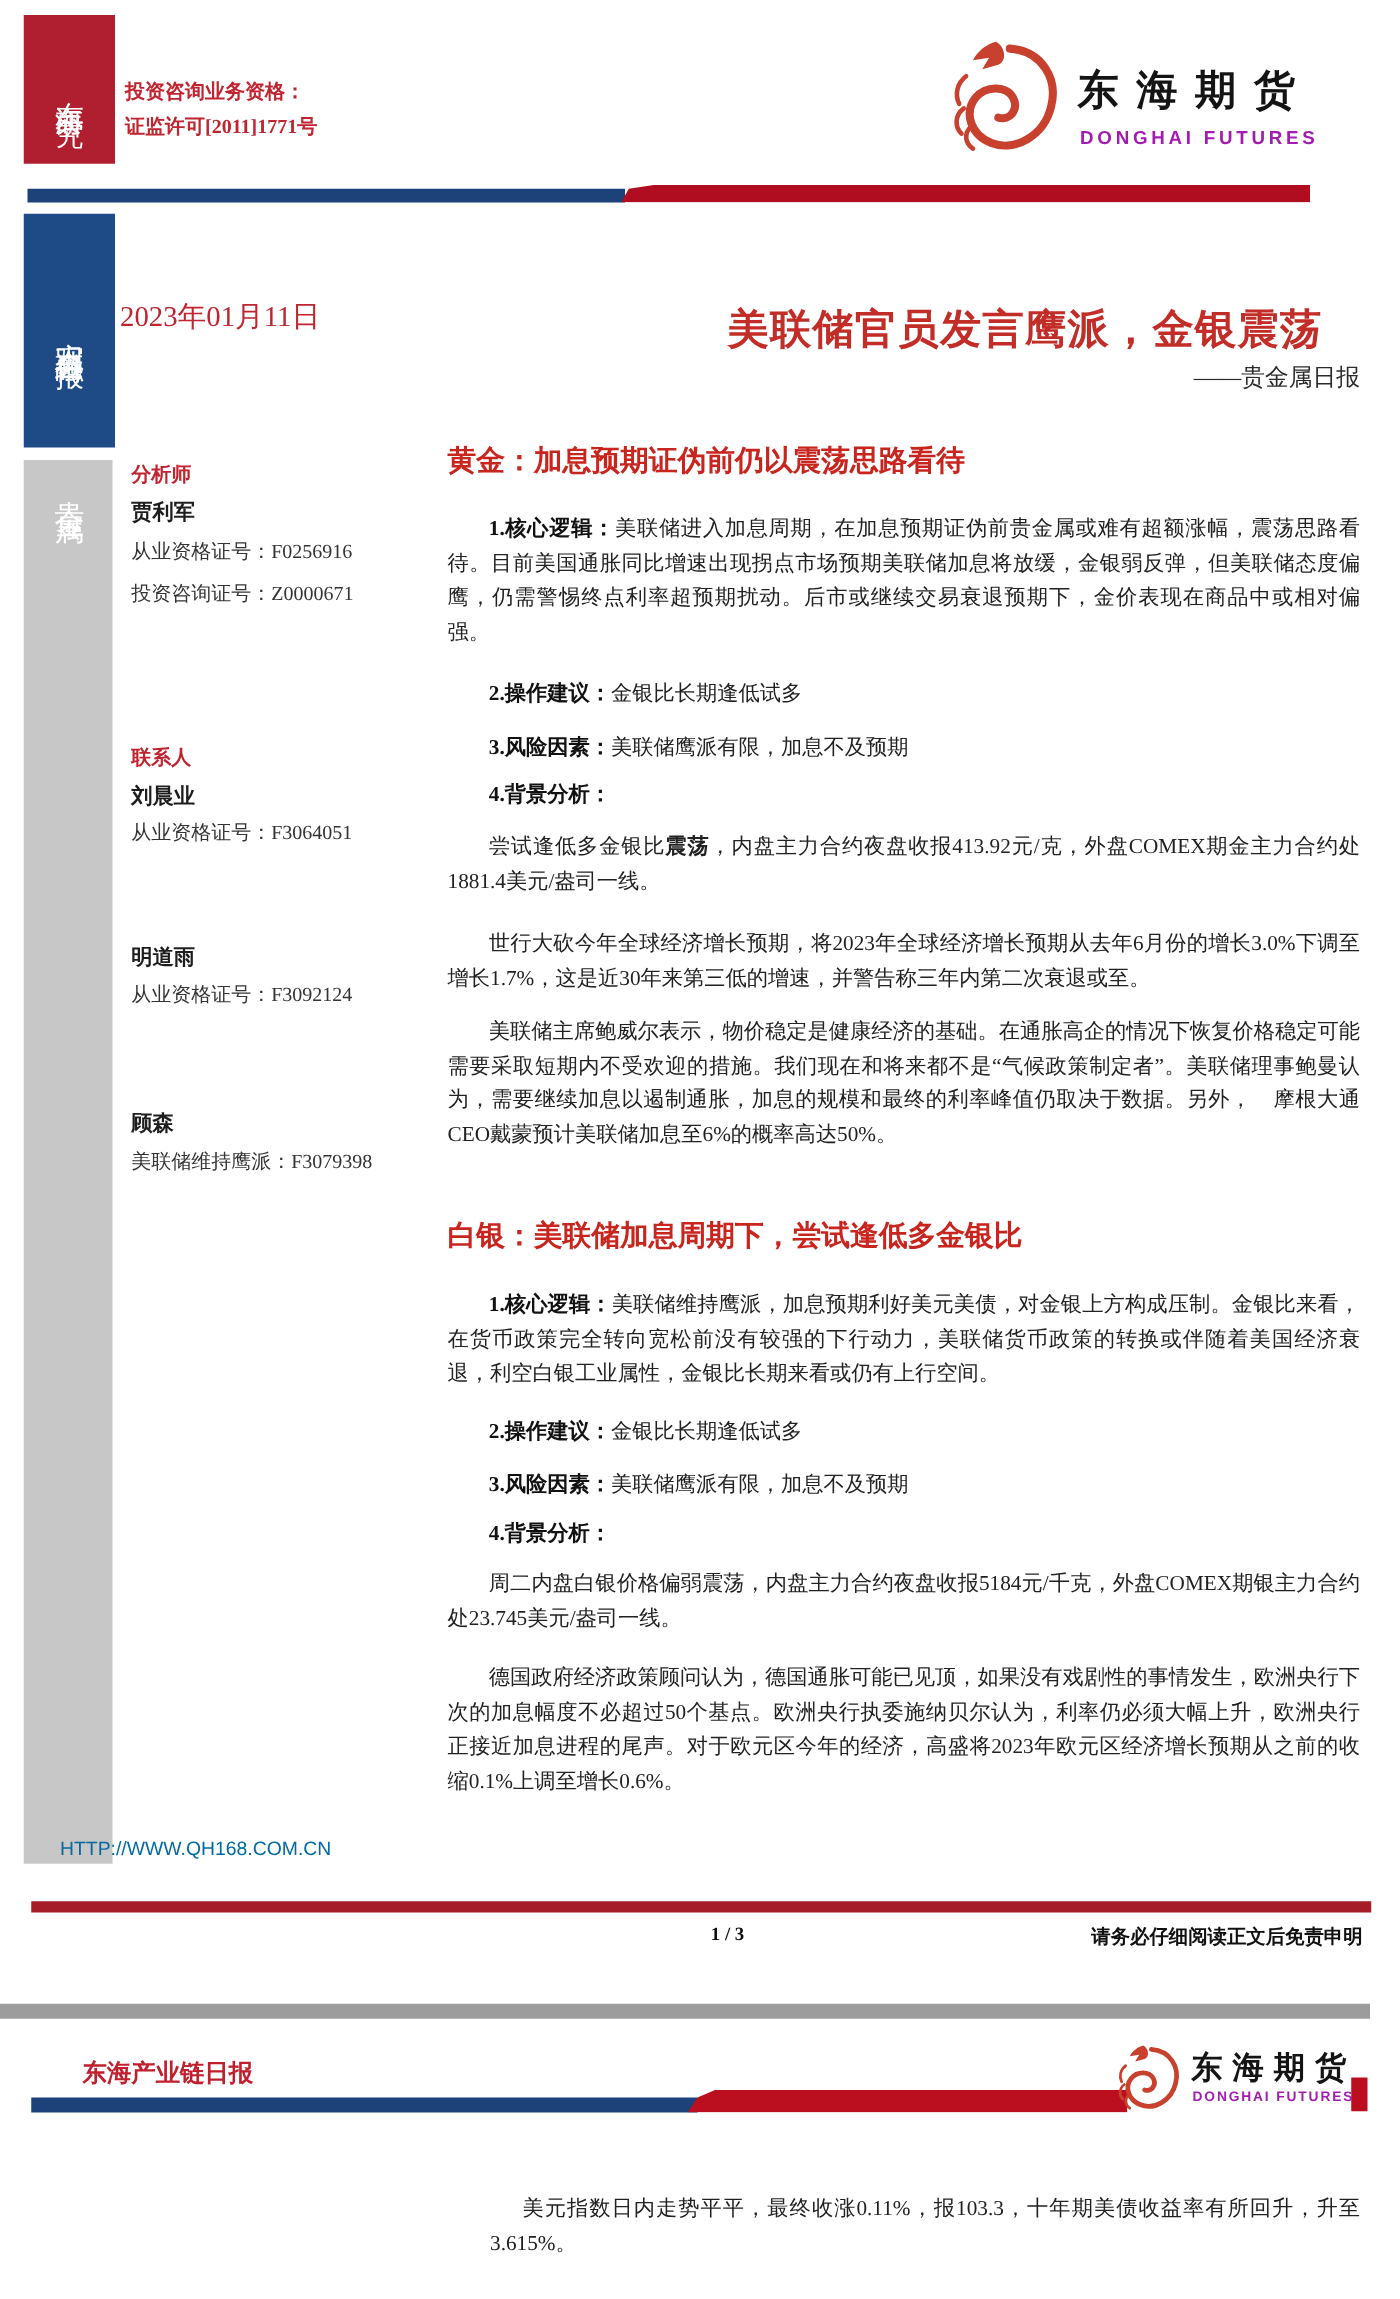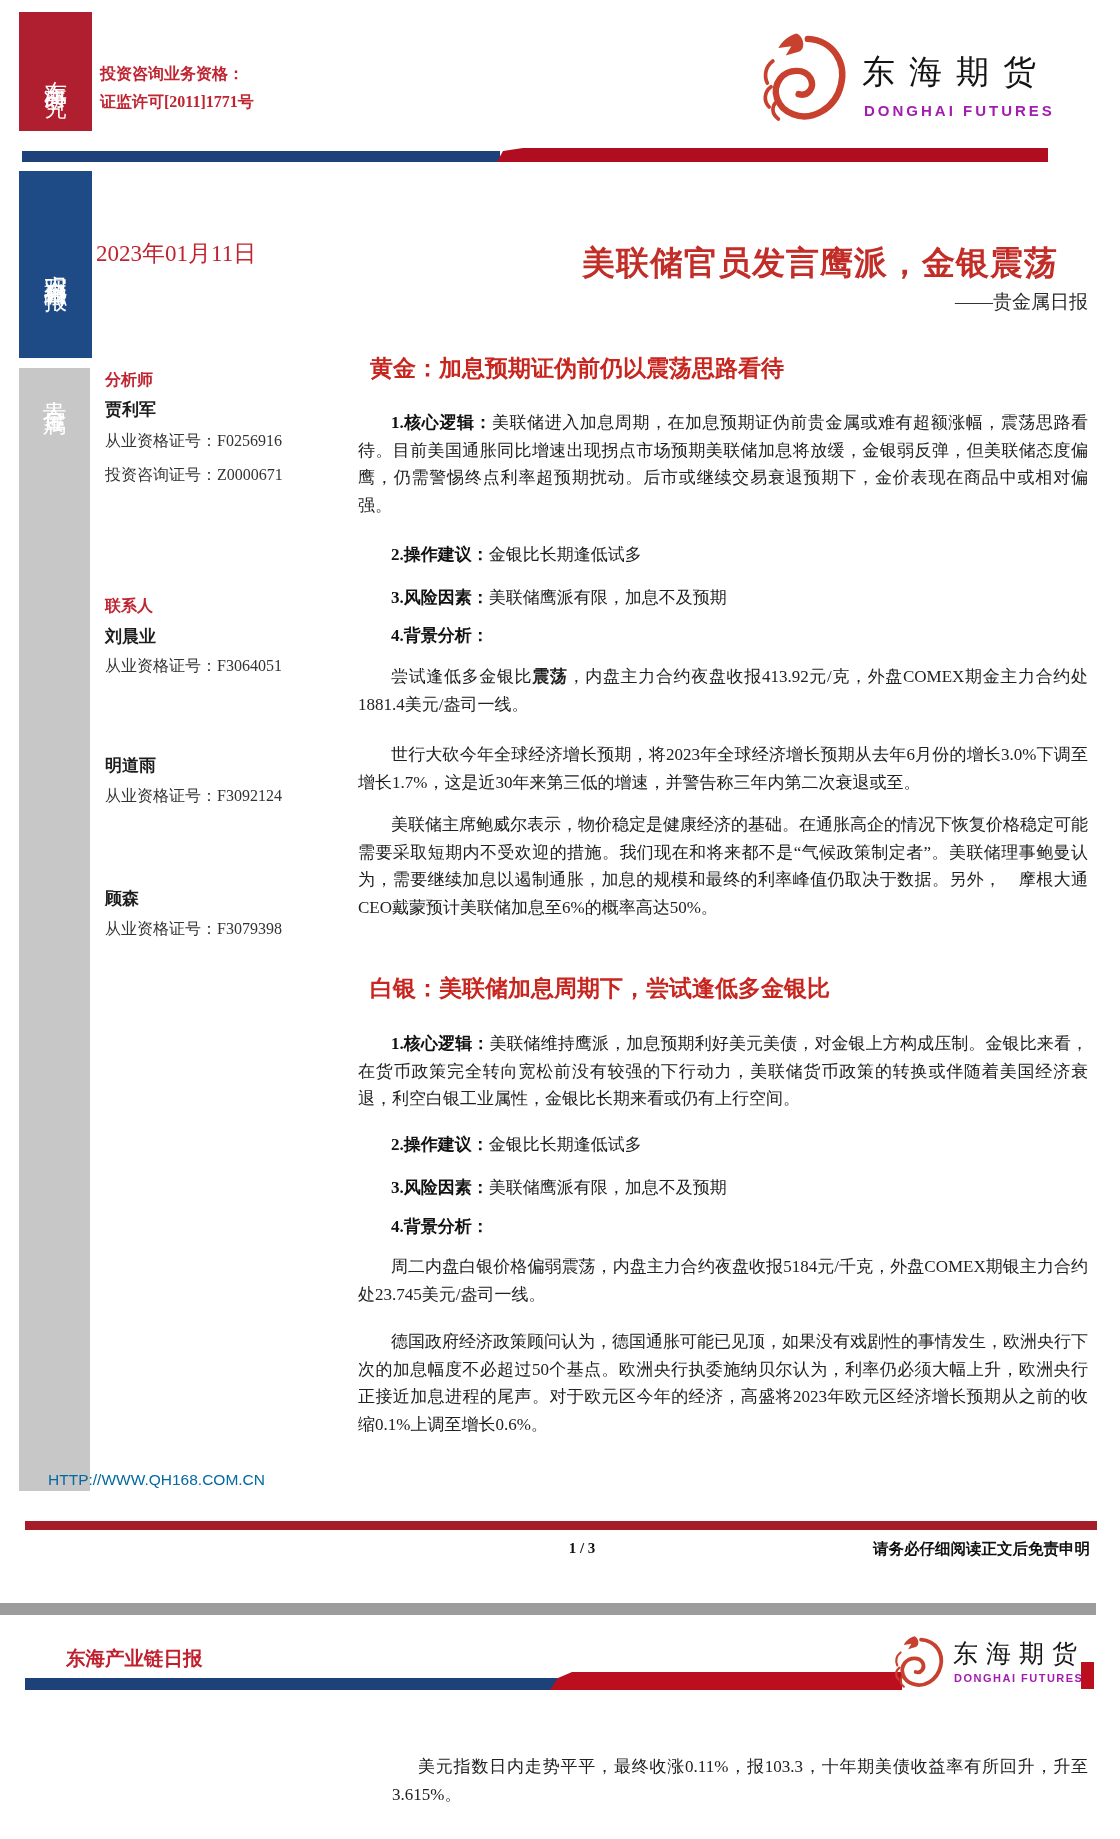--- a/index.html
+++ b/index.html
@@ -11,37 +11,37 @@
         writing-mode:vertical-rl;text-orientation:upright;color:#fff;}
   .brand-red{left:19px;top:12px;width:73px;height:119px;background:#b01f2f;
              font-size:23px;letter-spacing:5px;}
   .brand-blue{left:19px;top:171px;width:73px;height:187px;background:#1e4b86;
               font-size:23px;letter-spacing:3px;}
   .sidebar-gray{left:19px;top:368px;width:71px;height:1123px;background:#c7c7c7;
                 justify-content:flex-start;padding-top:14px;box-sizing:border-box;
                 font-size:24px;letter-spacing:6px;}
   
   .credential{left:100px;top:60px;color:#bf2430;font-weight:bold;font-size:16px;line-height:28px;}
-  .logo-cn{font-weight:normal;color:#141414;font-family:"Liberation Sans",sans-serif;}
+  .logo-cn{font-weight:bold;color:#141414;font-family:"Liberation Sans",sans-serif;}
   .logo-en{font-weight:bold;color:#a21caf;font-family:"Liberation Sans",sans-serif;}
   .logo1-cn{left:862px;top:50px;font-size:33px;letter-spacing:14px;white-space:nowrap;}
   .logo1-en{left:864px;top:102px;font-size:15px;letter-spacing:3px;white-space:nowrap;}
   .divider-blue1{left:22px;top:151px;width:478px;height:11px;background:#1c4279;}
   .divider-red1{left:497px;top:148px;width:551px;height:14px;background:#b00e20;
                 clip-path:polygon(26px 0,100% 0,100% 100%,0 100%,6px 21%);}
   .date{left:96px;top:238px;color:#bf2430;font-size:23px;}
   .title{left:582px;top:241px;color:#c22d28;font-size:33px;font-weight:bold;white-space:nowrap;letter-spacing:1px;}
   .subtitle{left:0;top:289px;width:1088px;text-align:right;font-size:19px;color:#2a2a2a;}
   
   .lcol{left:105px;white-space:nowrap;}
   .red-label{color:#bf2430;font-weight:bold;font-size:16px;}
   .name{font-weight:bold;font-size:17px;color:#1d1d1d;}
   .cert{font-size:16px;color:#333;text-align:right;}
   
-  .main{left:358px;width:730px;font-size:17px;line-height:27.5px;text-align:justify;margin-left:12px;}
+  .main{left:358px;width:730px;font-size:17px;line-height:27.5px;text-align:justify;}
   .heading{color:#c8251f;font-size:23px;font-weight:bold;white-space:nowrap;line-height:26px;}
   .para{margin:0;text-indent:33px;}
   .inline-label{font-weight:bold;color:#111;}
   .single{margin-left:33px;white-space:nowrap;}
   b.run{font-weight:bold;}
   
   .footer-bar{left:25px;top:1521px;width:1072px;height:9px;background:#a51d28;}
   .footer-url{left:48px;top:1471px;font-size:15.5px;font-weight:normal;color:#0369a1;
               font-family:"Liberation Sans",sans-serif;}
   .footer-page{left:22px;top:1540px;width:1120px;text-align:center;font-size:15px;font-weight:bold;color:#101010;}
@@ -99,21 +99,21 @@
   <div class="abs lcol name" style="top:398px">贾利军</div>
   <div class="abs lcol cert" style="top:431px">从业资格证号：F0256916</div>
   <div class="abs lcol cert" style="top:465px">投资咨询证号：Z0000671</div>
 
   <div class="abs lcol red-label" style="top:596px">联系人</div>
   <div class="abs lcol name" style="top:625px">刘晨业</div>
   <div class="abs lcol cert" style="top:656px">从业资格证号：F3064051</div>
   <div class="abs lcol name" style="top:754px">明道雨</div>
   <div class="abs lcol cert" style="top:786px">从业资格证号：F3092124</div>
   <div class="abs lcol name" style="top:887px">顾森</div>
-  <div class="abs lcol cert" style="top:919px">从业资格证号：F3079398</div>
+  <div class="abs lcol cert" style="top:919px">美联储维持鹰派：F3079398</div>
 
   <div class="abs main heading" style="top:356px">黄金：加息预期证伪前仍以震荡思路看待</div>
 
   <p class="abs main para" style="top:409px"><span class="inline-label">1.核心逻辑：</span><span>美联储进入加息周期，在加息预期证伪前贵金属或难有超额涨幅，震荡思路看待。目前美国通胀同比增速出现拐点市场预期美联储加息将放缓，金银弱反弹，但美联储态度偏鹰，仍需警惕终点利率超预期扰动。后市或继续交易衰退预期下，金价表现在商品中或相对偏强。</span></p>
 
   <div class="abs main single" style="top:541px"><span class="inline-label">2.操作建议：</span><span>金银比长期逢低试多</span></div>
 
   <div class="abs main single" style="top:584px"><span class="inline-label">3.风险因素：</span><span>美联储鹰派有限，加息不及预期</span></div>
 
   <div class="abs main single inline-label" style="top:622px">4.背景分析：</div>

